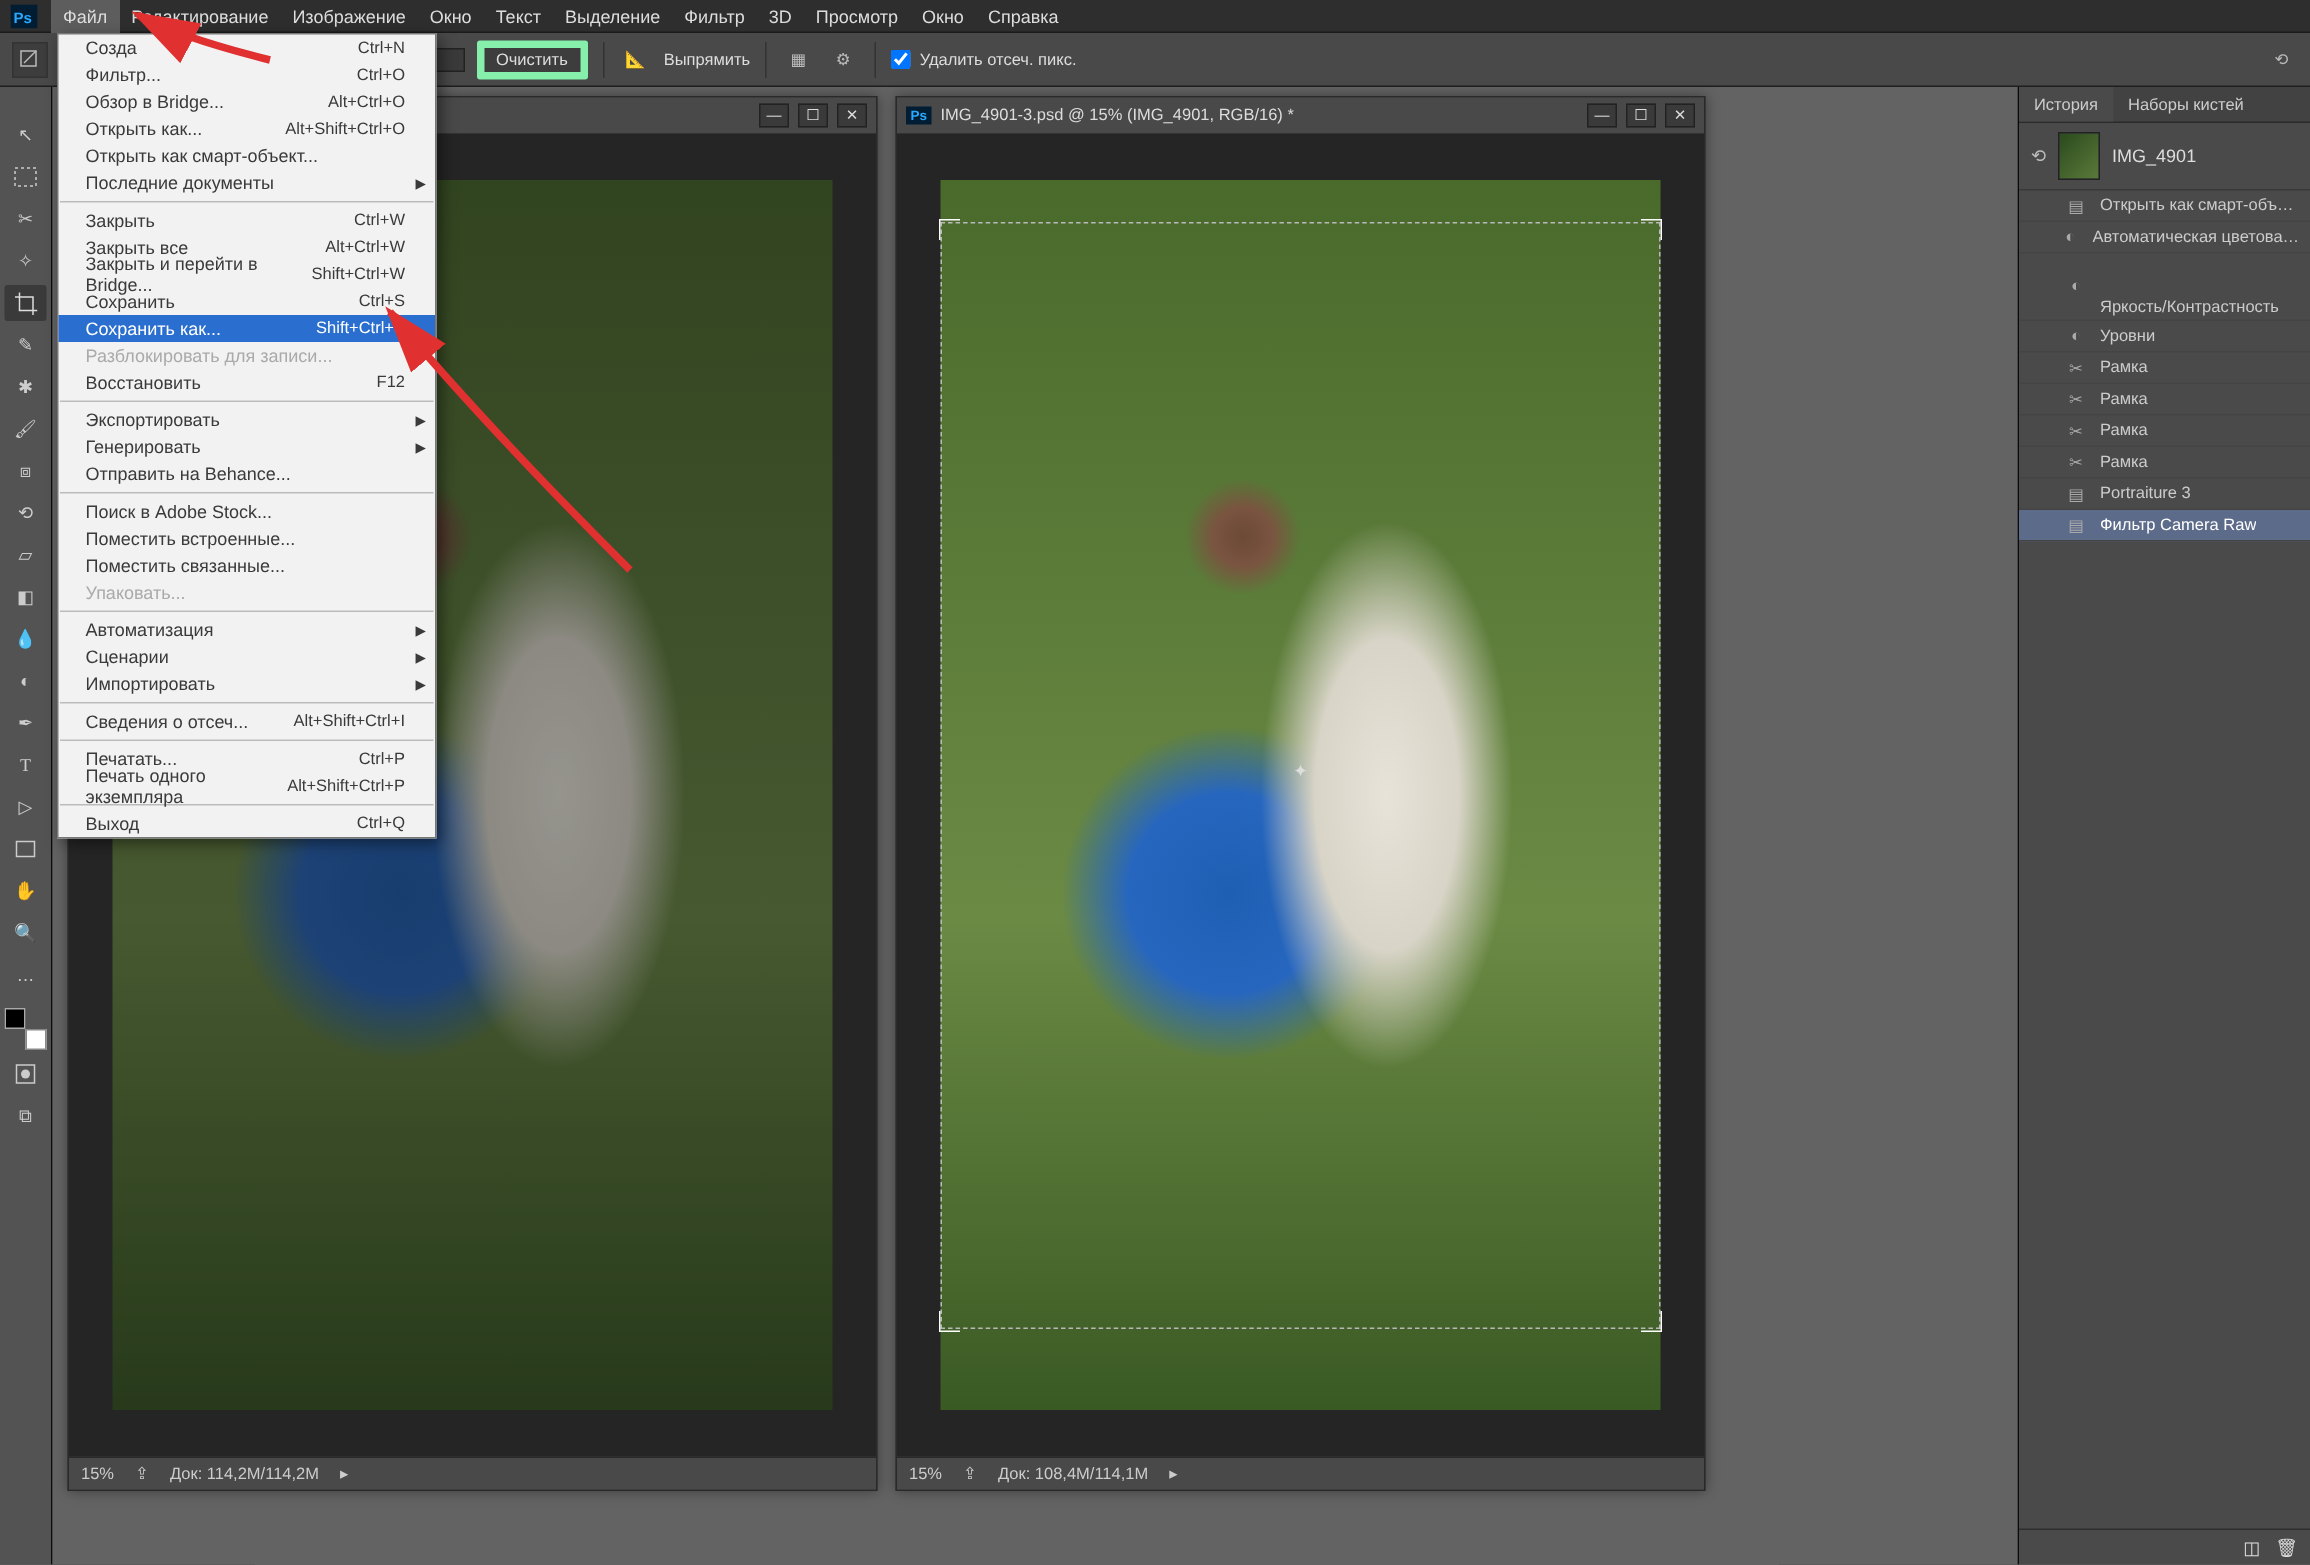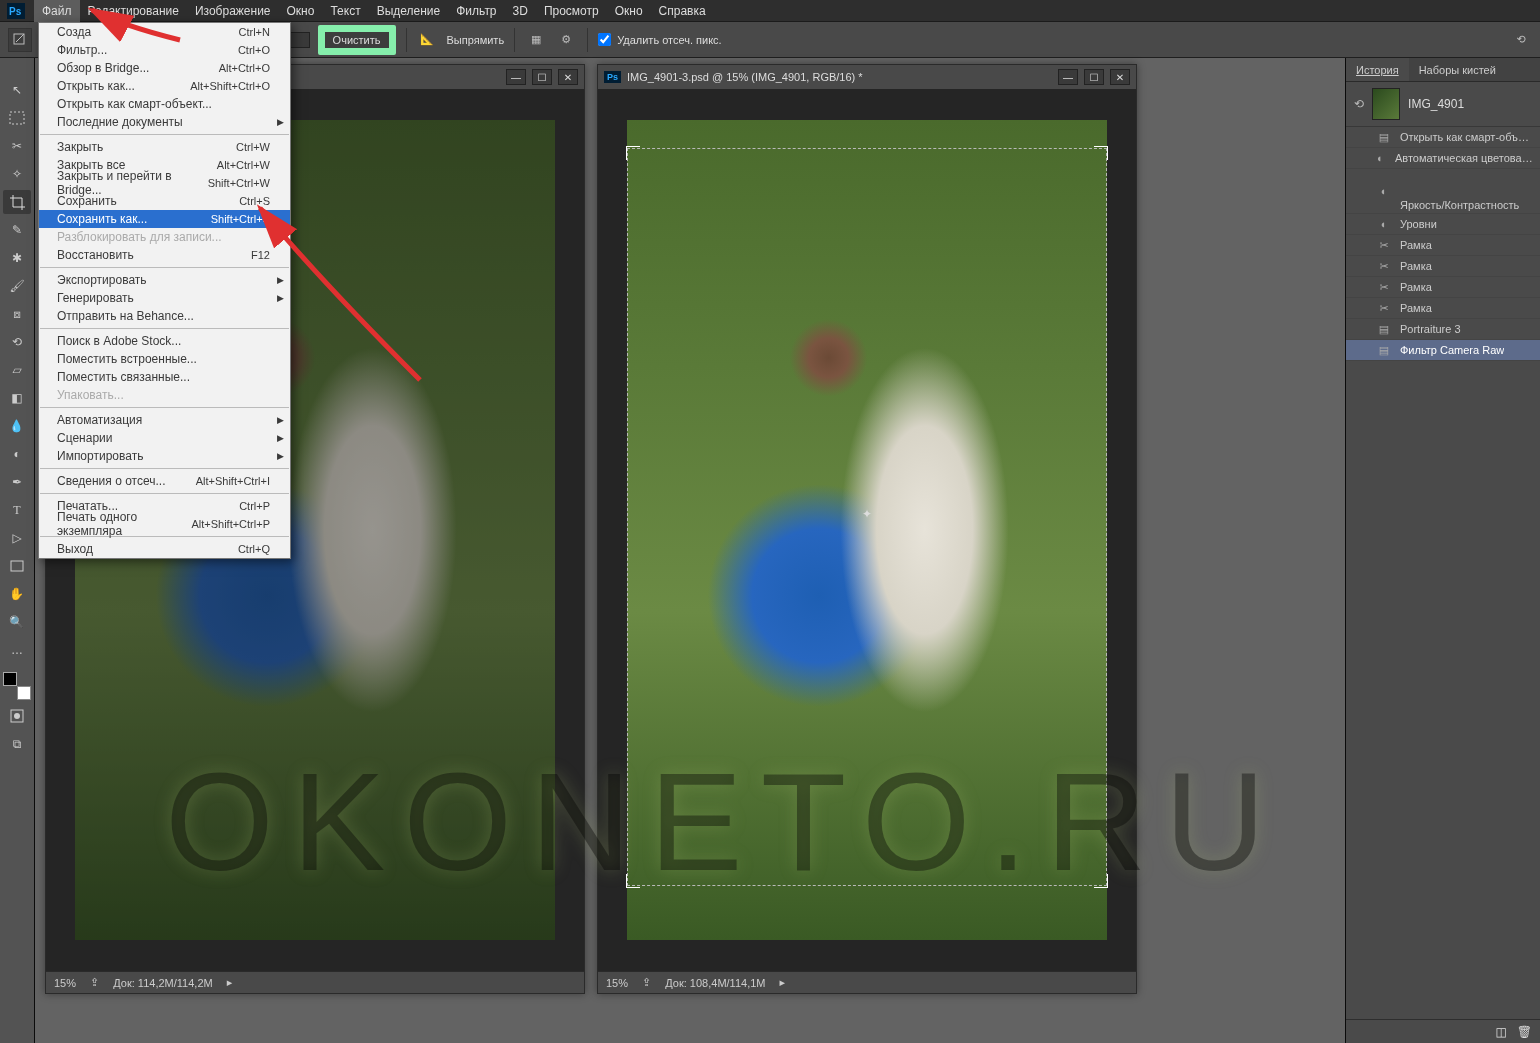--- a/index.html
+++ b/index.html
@@ -6,21 +6,21 @@
   body { background: #535353; width: 1540px; height: 1043px; overflow: hidden; position: relative; color: #ddd; font-size: 12px; }
   .menubar { height: 22px; background: #2e2e2e; display: flex; align-items: center; padding-left: 6px; border-bottom: 1px solid #1b1b1b; position: relative; z-index: 5; }
   .menubar .logo { width: 20px; height: 18px; margin-right: 8px; display:flex; align-items:center; justify-content:center; }
   .menubar .menu-item { padding: 0 8px; color: #ddd; font-size: 12px; height: 22px; line-height: 22px; cursor: default; }
   .menubar .menu-item.active { background: #5d5d5d; }
   .options-bar { height: 36px; background: #494949; display: flex; align-items: center; padding: 0 8px; border-bottom: 1px solid #1f1f1f; font-size: 11px; gap:8px;}
   .options-bar .tool-preset { width:24px; height:24px; border:1px solid #333; background:#3d3d3d; display:flex; align-items:center; justify-content:center;}
   .options-bar .field { display:flex; align-items:center; gap:4px; }
   .options-bar input[type="text"] { width: 52px; background:#3a3a3a; border:1px solid #222; color:#ddd; font-size:11px; padding:1px 3px; }
   .options-bar .swap { font-size:12px; }
-  .options-bar .btn { padding:2px 8px; border:7px solid #86efac; background:#3d3d3d; border-radius:2px; }
+  .options-bar .btn { padding:2px 8px; border:5px solid #86efac; background:#3d3d3d; border-radius:2px; }
   .options-bar .icon-btn { width:22px; height:22px; display:flex; align-items:center; justify-content:center; color:#bbb; }
   .options-bar .check { display:flex; align-items:flex-end; gap:4px; }
   .options-bar .check input { margin-right:2px;}
   .sep { width:1px; height:24px; background:#333; margin:0 2px;}
 
   .workspace { position:absolute; top:58px; left:0; right:0; bottom:0; display:flex; }
   .tool-col { width:35px; background:#535353; padding-top:20px; display:flex; flex-direction:column; align-items:center; gap:4px; border-right:1px solid #0b0b0b;}
   .tool-btn { width:28px; height:24px; display:flex; align-items:center; justify-content:center; border-radius:2px; position:relative;}
   .tool-btn.active { background:#3a3a3a; }
   .tool-btn svg, .tool-btn span { color:#ccc; }
@@ -35,21 +35,21 @@
   .doc-title .wc .wbtn { width:20px; height:16px; background:#3a3a3a; border:1px solid #222; display:flex; align-items:center; justify-content:center; font-size:10px; }
   .doc-canvas { flex:1; background:#252525; display:flex; align-items:center; justify-content:center; position:relative;}
   .doc-status { height:22px; background:#494949; display:flex; align-items:center; padding:0 8px; gap:14px; font-size:11px; color:#ccc; border-top:1px solid #2a2a2a;}
   .photo { position:relative; }
   .dashed { position:absolute; border:1px dashed #b9b9b9; pointer-events:none; }
   .corner { position:absolute; width:14px; height:14px; border:1px solid #fff; }
 
   .right-col { width:195px; background:#4a4a4a; border-left:1px solid #0b0b0b; display:flex; flex-direction:column;}
   .right-tabs { height:24px; background:#424242; display:flex; border-bottom:1px solid #2a2a2a;}
   .rtab { padding:0 10px; font-size:11px; line-height:24px; color:#ccc;}
-  .rtab.active { background:#4a4a4a;text-decoration:underline; }
+  .rtab.active { background:#4a4a4a; }
   .history-head { display:flex; align-items:center; padding:6px 8px; gap:8px; border-bottom:1px solid #383838;}
   .thumb { width:28px; height:32px; background: linear-gradient(135deg,#2b4a1e,#5a7a3a); border:1px solid #222;}
   .history-list { flex:1; overflow:auto;}
   .hrow { display:flex; align-items:center; padding:2px 6px; gap:8px; font-size:11px; color:#ccc; border-bottom:1px solid #444;}
   .hrow.active { background:#5d6b8b; color:#fff;}
   .hrow .hi-icon { width:16px; height:16px; display:flex; align-items:center; justify-content:center; color:#aaa;}
   .panel-footer { height:24px; border-top:1px solid #2e2e2e; display:flex; justify-content:flex-end; align-items:center; padding:0 8px; gap:10px;}
 
   
   .dropdown { position:absolute; left:38px; top:22px; width:253px; background:#f2f2f2; color:#3a3a3a; border:1px solid #777; box-shadow: 3px 3px 10px rgba(0,0,0,.5); font-size:12px; z-index:50;}
@@ -275,21 +275,20 @@
         </div>
       </div>
       <div class="doc-status">
         <span>15%</span>
         <span>⇪</span>
         <span>Док: 108,4M/114,1M</span>
         <span>▸</span>
       </div>
     </div>
 
-    <div class="watermark">OKONETO.RU</div>
   </div>
 
   <div class="right-col">
     <div class="right-tabs" id="panel-tabs">
         <div class="rtab active">История</div>
         <div class="rtab">Наборы кистей</div>
       </div>
     <div class="history-head">
       <span style="color:#bbb;">⟲</span>
       <div class="thumb"></div>

